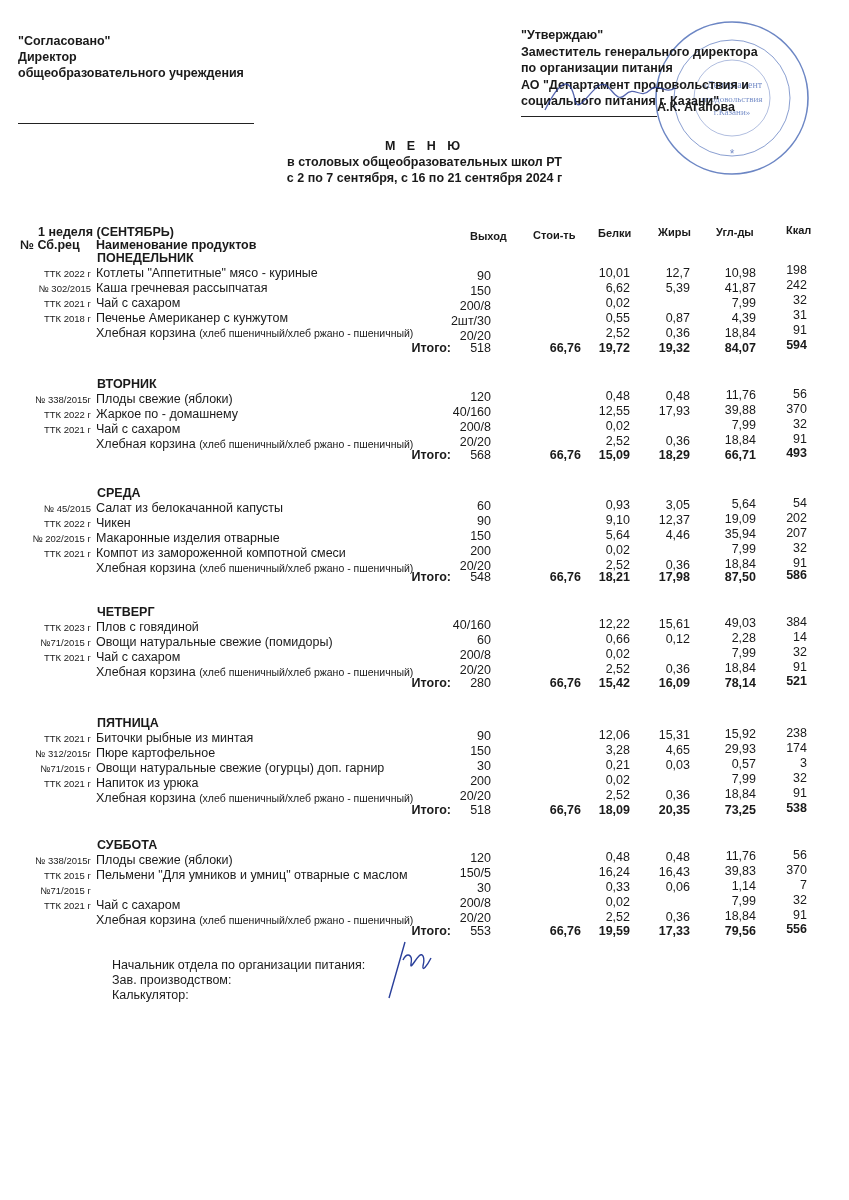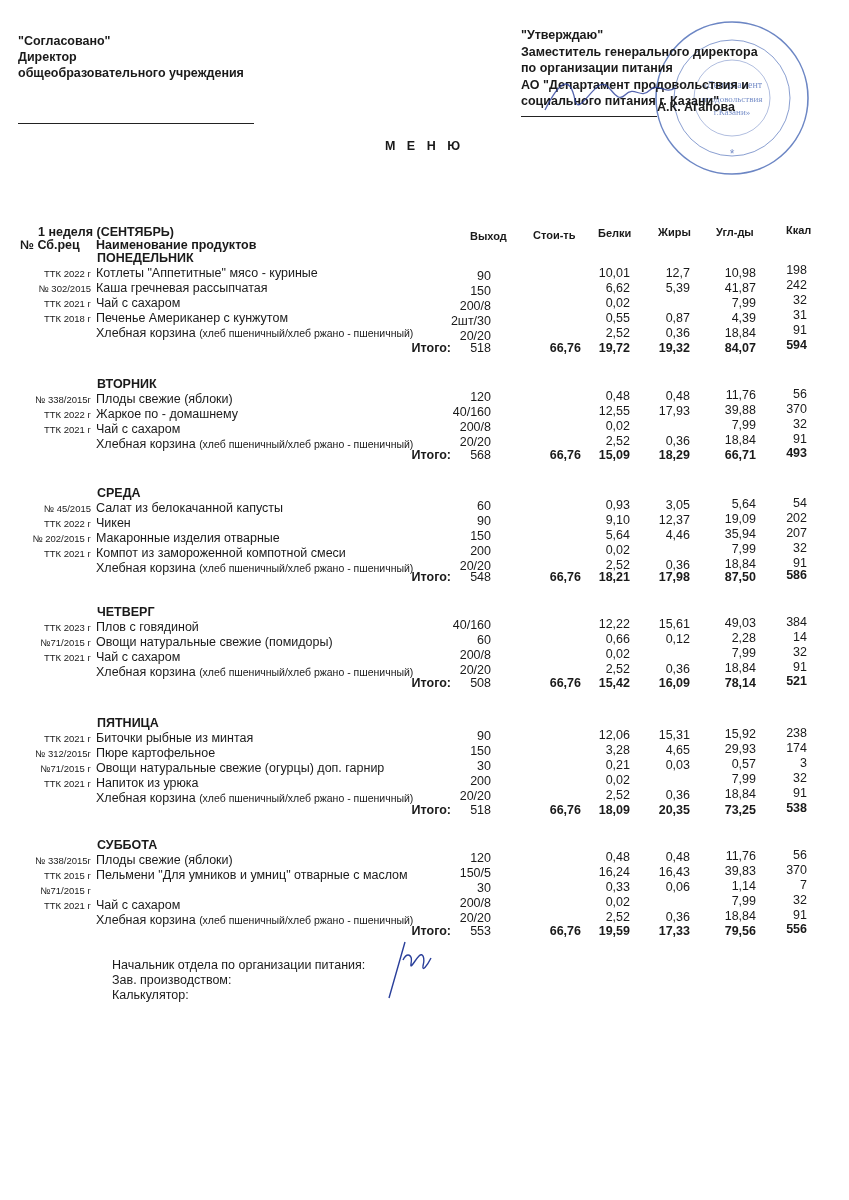--- a/index.html
+++ b/index.html
@@ -65,20 +65,22 @@
   <div>социального питания г. Казани"</div>
 </div>
 <div class="abs hdr-right-line"></div>
 <div class="abs agapova">А.К. Агапова</div>
 <svg class="abs sig-top" viewBox="0 0 140 50">
   <path d="M5 40 C20 10, 30 5, 35 30 C38 45, 50 20, 60 15 C70 10, 75 35, 85 25 C95 15, 100 30, 110 20 C118 12, 125 25, 135 18" fill="none" stroke="#2a3f9a" stroke-width="1.3" opacity="0.8"></path>
 </svg>
 
 <div class="abs title">
   <div class="menu">М Е Н Ю</div>
+  <div>в столовых общеобразовательных школ РТ</div>
+  <div>с  2 по 7  сентября, с 16 по 21  сентября 2024 г</div>
 </div>
 
 <div class="abs week">1 неделя (СЕНТЯБРЬ)</div>
 <div class="abs numhead">№ Сб.рец</div>
 <div class="abs namehead">Наименование продуктов</div>
 <div class="abs colhead" style="left:470px; top:230px;">Выход</div>
 <div class="abs colhead" style="left:533px; top:229px;">Стои-ть</div>
 <div class="abs colhead" style="left:598px; top:227px;">Белки</div>
 <div class="abs colhead" style="left:658px; top:226px;">Жиры</div>
 <div class="abs colhead" style="left:716px; top:226px;">Угл-ды</div>
@@ -278,21 +280,21 @@
   <div class="row" style="top:60px;">
     <span class="name"><span>Хлебная корзина</span> <small>(хлеб пшеничный/хлеб ржано - пшеничный)</small></span>
     <span class="c c-out" style="top:-2px">20/20</span>
     <span class="c c-p" style="top:-3px">2,52</span>
     <span class="c c-f" style="top:-3px">0,36</span>
     <span class="c c-c" style="top:-4px">18,84</span>
     <span class="c c-k" style="top:-5px">91</span>
   </div>
   <div class="row total" style="top:71px;">
     <span class="itogo-lbl">Итого:</span>
-    <span class="c c-out" style="font-weight:normal">508</span>
+    <span class="c c-out" style="font-weight:normal">280</span>
     <span class="c c-cost">66,76</span>
     <span class="c c-p">15,42</span>
     <span class="c c-f">16,09</span>
     <span class="c c-c">78,14</span>
     <span class="c c-k" style="top:-2px">521</span>
   </div>
 </div>
 
 <div class="day" style="top:716px;">
   <div class="dayname" style="top:0;">ПЯТНИЦА</div>

